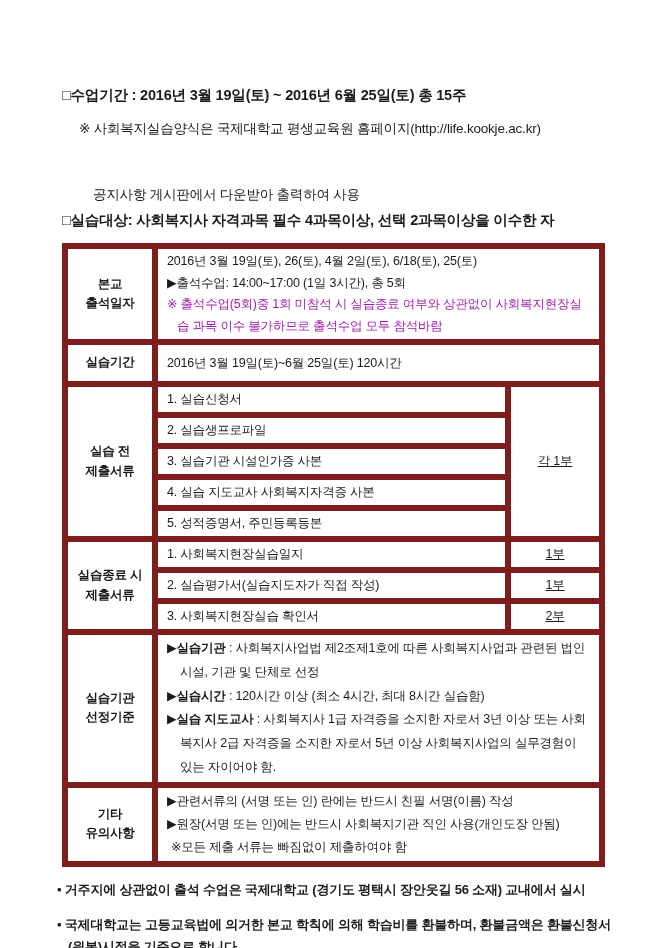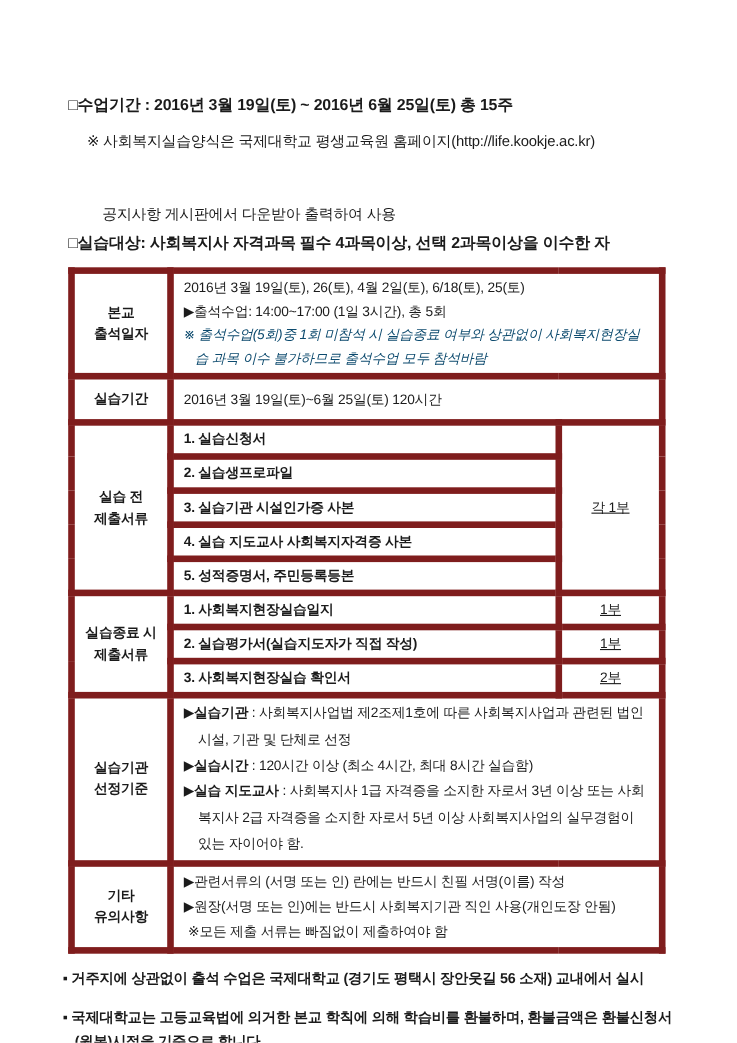--- a/index.html
+++ b/index.html
@@ -24,21 +24,21 @@
   .note-line { font-size:13.5px; font-weight:normal; margin:0 0 7px 17px; }
   .note-line.cont { margin-left:31px;margin-top:48px; }
   .info-line.last { margin-bottom:0; }
 
   
   table.main { border-collapse:collapse; width:543px; margin-top:13px; table-layout:fixed; }
   table.main td { border:6px solid #7f1d1d; font-size:12.5px; padding:2px 9px; vertical-align:middle; }
   td.lbl { text-align:center; font-weight:bold; line-height:1.55; padding:2px 2px; }
   td.qty { text-align:center;text-decoration:underline; }
   td.content-multi { padding:6px 10px; line-height:1.72; }
-  td.item { height:21px;font-weight:bold; }
+  td.item { height:21px; }
   .hang { padding-left:10px; text-indent:-10px; }
   .hang2 { padding-left:13px; text-indent:-13px; }
   .warn { }
   .b { font-weight:bold; }
   td.criteria { padding:8px 10px; line-height:1.9; }
   td.etc { padding:8px 10px; line-height:1.85; }
   .etc-emph { font-weight:normal; padding-left:4px; }
   td.period-cell { height:32px; }
 
   
@@ -67,21 +67,21 @@
 
     <tbody>
         <tr>
       <td class="lbl">
         <span>본교</span><br>
         <span>출석일자</span>
       </td>
       <td class="content-multi" colspan="2">
         <div>2016년 3월 19일(토), 26(토), 4월 2일(토), 6/18(토), 25(토)</div>
         <div>▶출석수업: 14:00~17:00 (1일 3시간), 총 5회</div>
-        <div class="warn hang" style="color: #0c4a6e; font-style: italic;">※ 출석수업(5회)중 1회 미참석 시 실습종료 여부와 상관없이 사회복지현장실습 과목 이수 불가하므로 출석수업 모두 참석바람</div>
+        <div class="warn hang" style="color: #a21caf;">※ 출석수업(5회)중 1회 미참석 시 실습종료 여부와 상관없이 사회복지현장실습 과목 이수 불가하므로 출석수업 모두 참석바람</div>
       </td>
     </tr>
 
     <tr>
       <td class="lbl period-cell">실습기간</td>
       <td colspan="2">2016년 3월 19일(토)~6월 25일(토) 120시간</td>
     </tr>
 
     <tr>
       <td class="lbl" rowspan="5">

